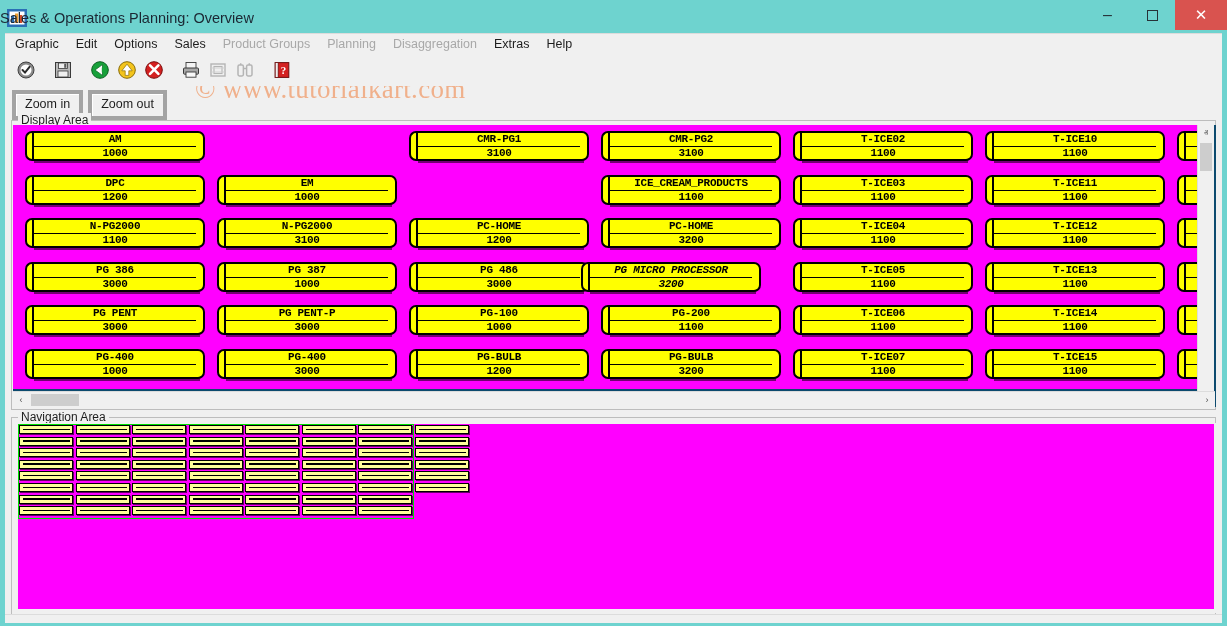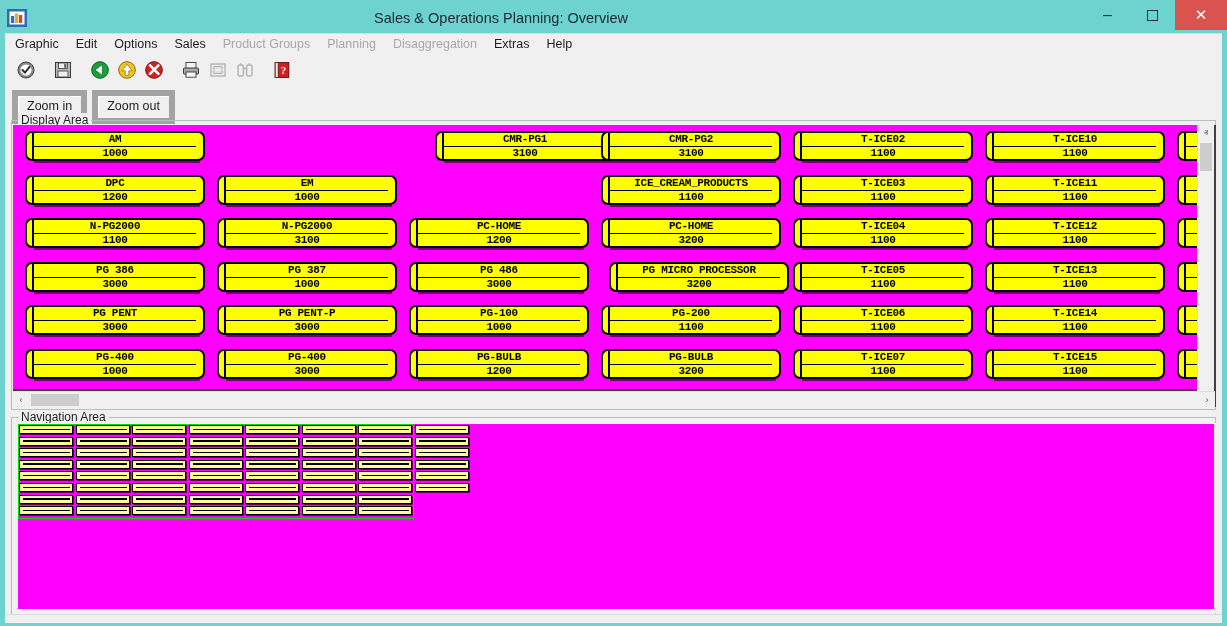--- a/index.html
+++ b/index.html
@@ -9,21 +9,21 @@
     background:#ffffff;
     font-family:"Liberation Sans",sans-serif;
     -webkit-font-smoothing:none;
   }
   .app{position:relative;width:1227px;height:626px;background:#6ed3cf;box-sizing:border-box;}
 
   
   .titlebar{position:absolute;left:0;top:0;width:1227px;height:36px;background:#6ed3cf;}
   .tb-icon{position:absolute;left:6px;top:7px;width:22px;height:22px;}
   .tb-title{position:absolute;left:0;top:0;width:1002px;height:36px;line-height:36px;
-    text-align:center;font-size:14.5px;color:#1b2733;font-family:"Liberation Sans",sans-serif;}
+    text-align:left;font-size:14.5px;color:#1b2733;font-family:"Liberation Sans",sans-serif;}
   .tb-buttons{position:absolute;right:0;top:0;height:30px;display:flex;align-items:stretch;}
   .tb-btn{width:45px;height:30px;display:flex;align-items:center;justify-content:center;
     color:#263238;font-size:13px;cursor:default;}
   .tb-btn.close{background:#d9534f;color:#fff;width:52px;font-size:15px;}
   .tb-min{font-size:16px;line-height:6px;}
   .sq{width:11px;height:11px;border:1.6px solid #263238;box-sizing:border-box;}
 
   
   .client{position:absolute;left:5px;top:33px;width:1217px;height:590px;background:#f0f0f0;
     border-top:1px solid #dcdcdc;box-sizing:border-box;}
@@ -41,34 +41,34 @@
   
   .toolbar{position:absolute;left:0;top:20px;width:1217px;height:32px;background:#f0f0f0;
     display:flex;align-items:center;padding-left:8px;box-sizing:border-box;}
   .tbtn{width:24px;height:24px;background:#f0f0f0;border:1px solid #f0f0f0;
     display:flex;align-items:center;justify-content:center;margin-right:1px;position:relative;cursor:default;}
   .tbtn.sep{margin-left:10px;}
   .tbtn svg{display:block;}
 
   
   .zoomrow{position:absolute;left:7px;top:56px;display:flex;}
-  .zbtn{height:22px;padding:0 9px;background:#f0f0f0;border:6px solid #a3a3a3;
+  .zbtn{height:22px;padding:0 9px;background:#f0f0f0;border:4px solid #a3a3a3;
     font-size:12.5px;color:#1d1d1d;line-height:20px;margin-right:5px;cursor:default;
     box-shadow:inset 1px 1px 0 #fff;}
 
   
   .group{position:absolute;border:1px solid #bdbdbd;box-sizing:border-box;}
   .group > .legend{position:absolute;left:6px;top:-8px;background:#f0f0f0;padding:0 3px;
     font-size:12px;color:#1d1d1d;white-space:nowrap;}
 
   #display-group{left:6px;top:86px;width:1205px;height:290px;}
   #nav-group{left:6px;top:383px;width:1205px;height:200px;}
 
   
-  .display-inner{position:absolute;left:1px;top:4px;width:1203px;height:282px;overflow:hidden;background:#404040;}
+  .display-inner{position:absolute;left:1px;top:4px;width:1203px;height:282px;overflow:hidden;background:#0c4a6e;}
   .canvas{position:absolute;left:0;top:0;width:1187px;height:264px;background:#ff00ff;overflow:hidden;}
 
   
   .node{position:absolute;width:180px;height:30px;}
   .node .cap{position:absolute;top:0;width:9px;height:30px;background:#ffff00;
     border:2px solid #000;box-sizing:border-box;}
   .node .cap.l{left:0;border-radius:7px 0 0 7px;border-right:none;}
   .node .cap.r{right:0;border-radius:0 7px 7px 0;border-left:none;}
   .node .body{position:absolute;left:7px;top:0;width:166px;height:30px;
     border:2px solid #000;background:#ffff00;box-sizing:border-box;
@@ -135,20 +135,21 @@
         <div class="menu-item">Edit</div>
         <div class="menu-item">Options</div>
         <div class="menu-item">Sales</div>
         <div class="menu-item disabled">Product Groups</div>
         <div class="menu-item disabled">Planning</div>
         <div class="menu-item disabled">Disaggregation</div>
         <div class="menu-item">Extras</div>
         <div class="menu-item">Help</div>
       </div>
 
+    <div class="watermark">© www.tutorialkart.com</div>
 
     <div class="toolbar" id="toolbar">
         <div class="tbtn">
           <span>
             <svg width="20" height="20" viewBox="0 0 20 20">
       <circle cx="10" cy="10" r="8" fill="#8a8a8a" stroke="#404040" stroke-width="1"></circle>
       <circle cx="10" cy="10" r="5.5" fill="#ffffff"></circle>
       <path d="M6.5 10 L9 12.6 L13.6 6.8" stroke="#2b2b2b" stroke-width="2" fill="none" stroke-linecap="round"></path>
     </svg>
           </span>
@@ -237,21 +238,21 @@
       <div class="display-inner">
         <div class="canvas" id="node-canvas">
             <div class="node" style="left: 12px; top: 6px;">
               <div class="cap l"></div>
               <div class="body">
                 <div class="row top">AM</div>
                 <div class="row bottom">1000</div>
               </div>
               <div class="cap r"></div>
             </div>
-            <div class="node" style="left: 396px; top: 6px; margin-left: 26px;">
+            <div class="node" style="left: 396px; top: 6px;">
               <div class="cap l"></div>
               <div class="body">
                 <div class="row top">CMR-PG1</div>
                 <div class="row bottom">3100</div>
               </div>
               <div class="cap r"></div>
             </div>
             <div class="node" style="left: 588px; top: 6px;">
               <div class="cap l"></div>
               <div class="body">
@@ -402,21 +403,21 @@
               <div class="cap r"></div>
             </div>
             <div class="node" style="left: 396px; top: 136.5px;">
               <div class="cap l"></div>
               <div class="body">
                 <div class="row top">PG 486</div>
                 <div class="row bottom">3000</div>
               </div>
               <div class="cap r"></div>
             </div>
-            <div class="node" style="left: 596px; top: 136.5px;">
+            <div class="node" style="left: 568px; top: 136.5px; font-style: italic;">
               <div class="cap l"></div>
               <div class="body">
                 <div class="row top">PG MICRO PROCESSOR</div>
                 <div class="row bottom">3200</div>
               </div>
               <div class="cap r"></div>
             </div>
             <div class="node" style="left: 780px; top: 136.5px;">
               <div class="cap l"></div>
               <div class="body">

